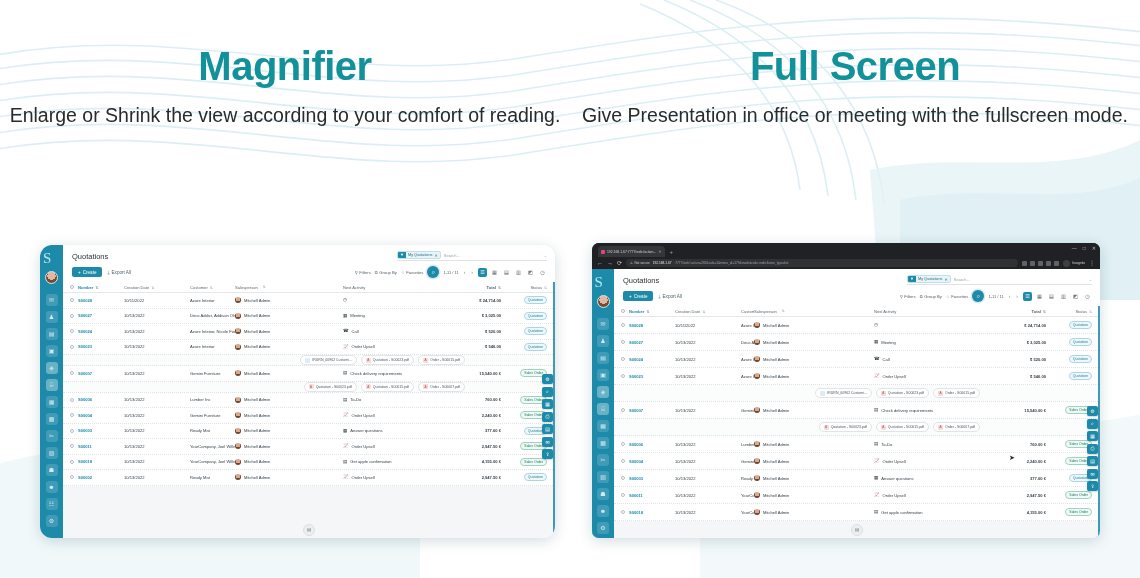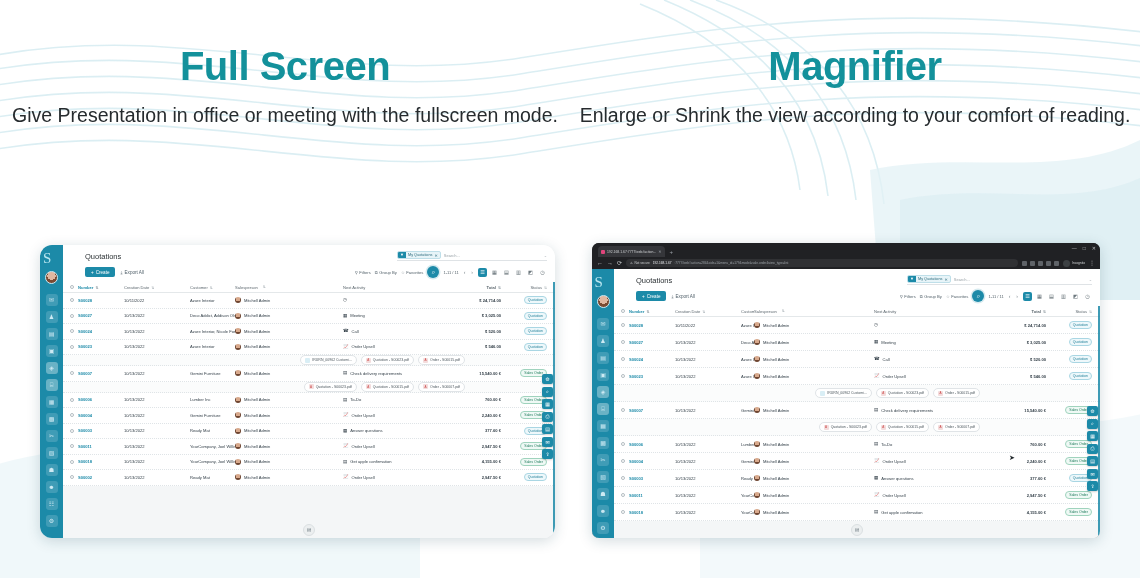--- a/index.html
+++ b/index.html
@@ -87,21 +87,21 @@
   .app-ico {
     width: 12px; height: 12px; border-radius: 3px;
     background: rgba(255,255,255,.16); margin-bottom: 1px; flex: none;
     display: flex; align-items: center; justify-content: center;
     color: #cdeaf3; font-size: 6px; line-height: 1;
   }
   .app-ico.sel { background: rgba(255,255,255,.34); }
 
   
   .app-main { flex: 1; background: #f4f6f7; display: flex; flex-direction: column; min-width: 0; position: relative; }
-  .app-head { background: #ffffff; padding: 6px 8px 0 22px; }
+  .app-head { background: #ffffff; padding: 6px 8px 0 9px; }
   .app-headrow { display: flex; align-items: center; }
   .app-title { font-size: 7.5px; color: #2b3134; font-weight: 400; }
   .cp-right { margin-left: auto; display: flex; align-items: center; gap: 4px; }
   .srch {
     display: flex; align-items: center; gap: 3px;
     border-bottom: 1px solid #dfe3e6; padding-bottom: 1px; min-width: 150px;
   }
   #laptop .srch { min-width: 185px; }
   .facet {
     display: flex; align-items: center; background: #e7f4f8; border: 1px solid #bfdfe9;
@@ -225,26 +225,26 @@
       <path d="M716,0 C822,38 874,114 884,204"></path>
     </g>
     <path d="M870,170 C960,150 1060,180 1140,140 L1140,300 L880,300 Z" fill="#e3f2f6" opacity=".75"></path>
     <path d="M900,200 C990,182 1070,210 1140,178 L1140,300 L900,300 Z" fill="#d8ecf2" opacity=".6"></path>
     <path d="M-20,470 C120,420 300,470 420,520 L420,600 L-20,600 Z" fill="#eaf5f8" opacity=".7"></path>
     <path d="M700,440 C840,400 1000,450 1160,410 L1160,600 L700,600 Z" fill="#eef7fa" opacity=".7"></path>
   </svg>
 
   <div class="panels">
     <div class="panel">
+      <h1>Magnifier</h1>
+      <div class="sub">Enlarge or Shrink the view according to your comfort of reading.</div>
+    </div>
+    <div class="panel">
       <h1>Full Screen</h1>
       <div class="sub">Give Presentation in office or meeting with the fullscreen mode.</div>
-    </div>
-    <div class="panel">
-      <h1>Magnifier</h1>
-      <div class="sub">Enlarge or Shrink the view according to your comfort of reading.</div>
     </div>
   </div>
 
   <div class="device" id="tablet">
     <div class="app-side">
       <div class="app-logo">S</div>
       <div class="app-avatar"></div>
       <div class="app-ico">✉</div>
       <div class="app-ico">♟</div>
       <div class="app-ico">▤</div>

